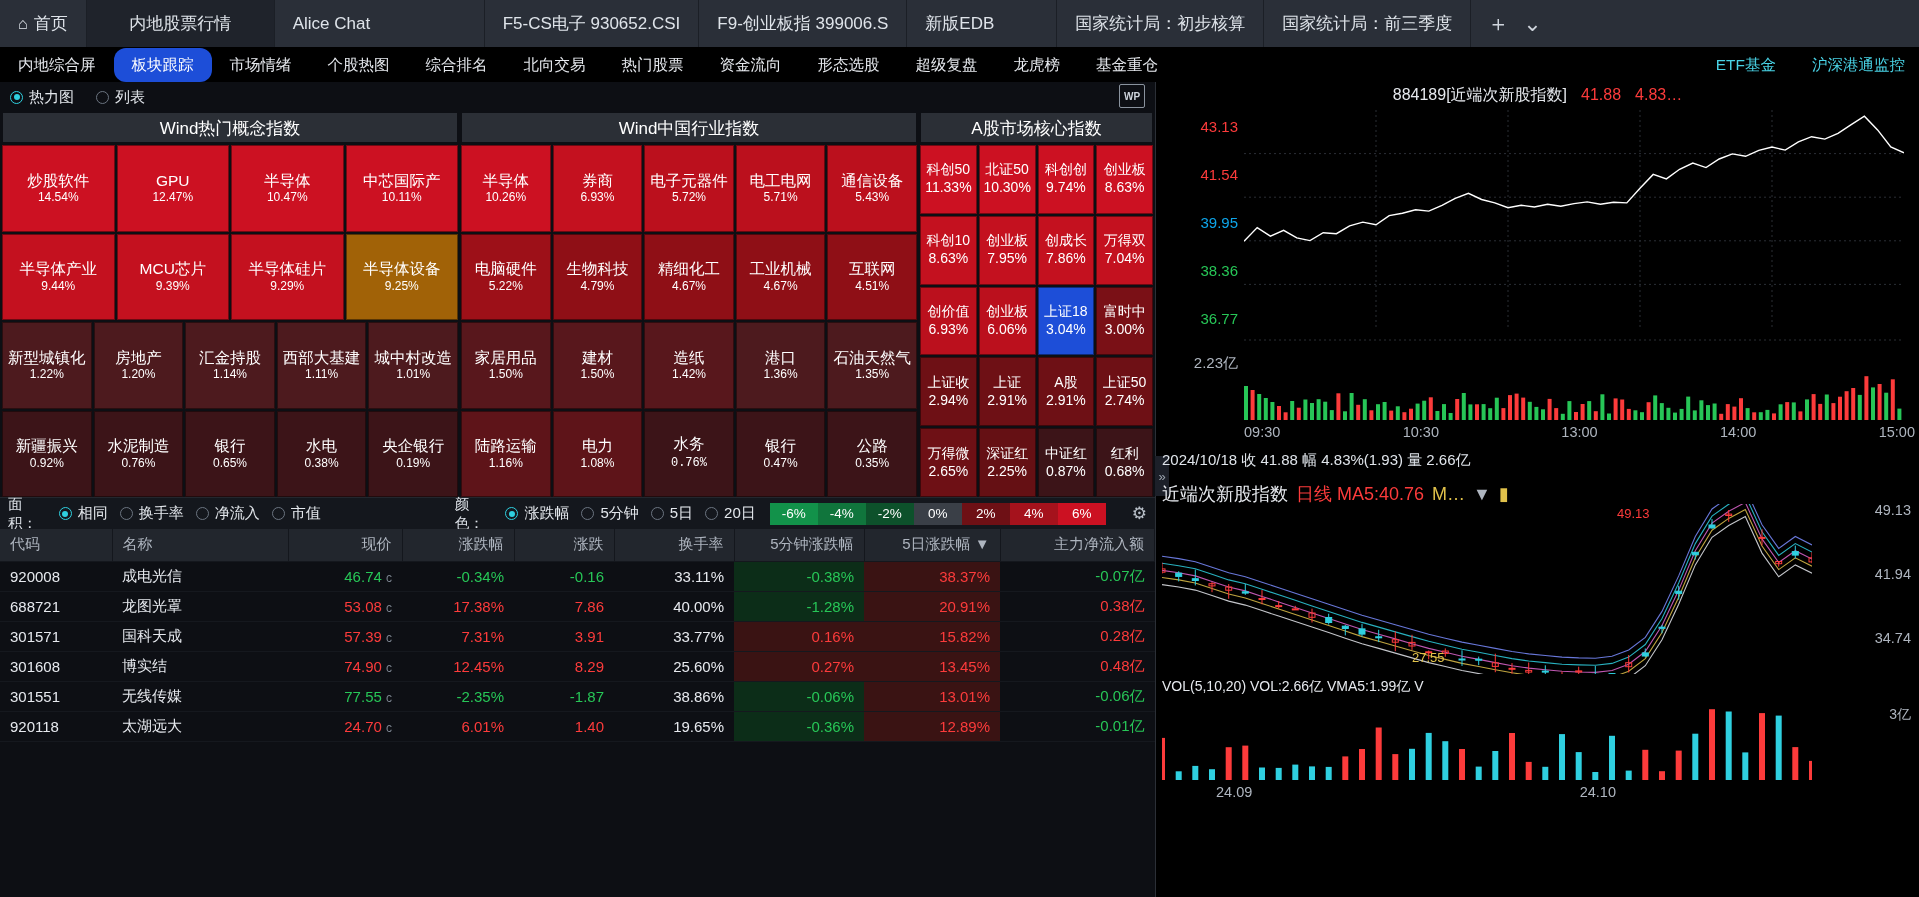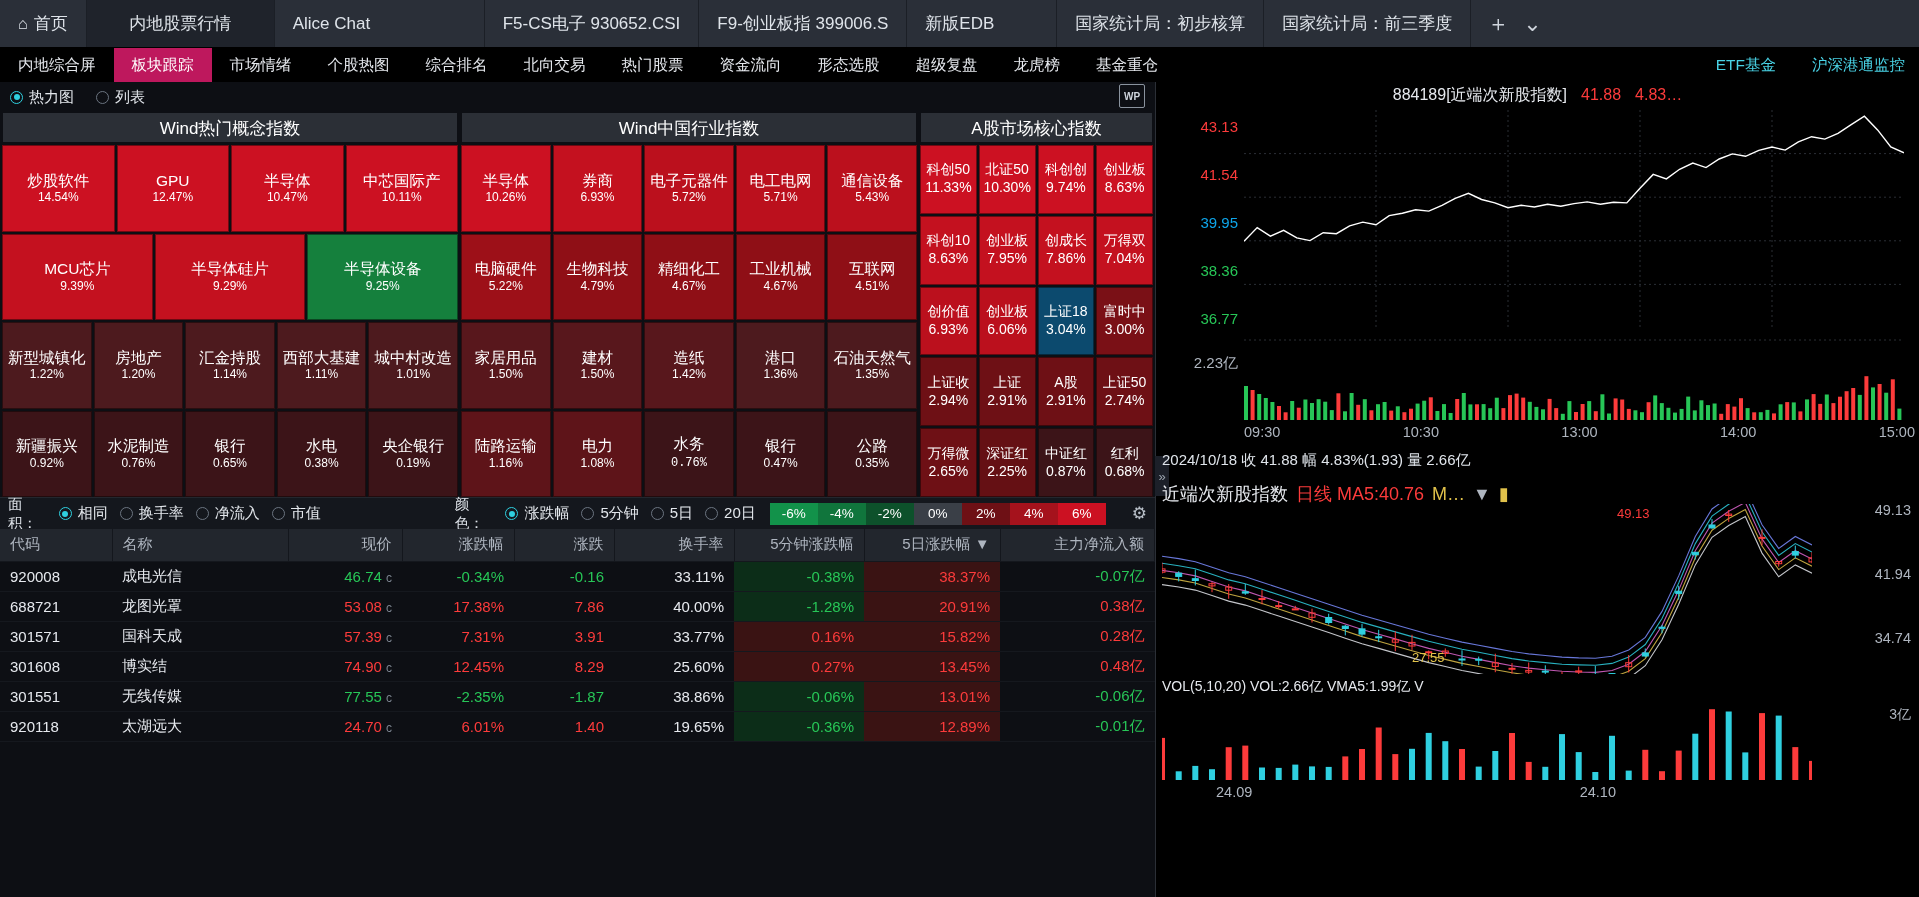--- a/index.html
+++ b/index.html
@@ -11,21 +11,21 @@
   .tab{ display:flex; align-items:center; padding:0 18px; font-size:17px; color:#dfe4ea;
         border-right:1px solid #1b1f26; white-space:nowrap; }
   .tab.dark{ background:#1f232b; }
   .tab.home{ gap:6px; }
   .tab.add{ border-right:none; gap:14px; font-size:22px; color:#cfd5dd; padding:0 16px; }
   .home-icon{ font-size:16px; }
 
   
   .navbar{ height:34px; background:#000; display:flex; align-items:stretch; }
   .nav{ display:flex; align-items:center; padding:0 18px; font-size:15.5px; color:#e6e9ee; white-space:nowrap; }
-  .nav.active{ background:#be185d; color:#fff; }
+  .nav.active{ background:#1d4ed8; color:#fff;border-radius:12px; }
   .nav.teal{ color:#49d3e6; }
   .navspacer{ flex:1; }
 
   
   .main{ display:flex; height:815px; }
   .left{ width:1155px; background:#0d0f14; display:flex; flex-direction:column; }
   .right{ width:764px; background:#000; border-left:1px solid #2b2f36; position:relative; }
 
   
   .viewrow{ height:30px; display:flex; align-items:center; gap:22px; padding-left:10px; background:#0d0f14; position:relative; }
@@ -203,28 +203,32 @@
                 <span class="nm">半导体</span>
                 <span class="pc">10.47%</span>
               </div>
               <div class="cell" style="background: rgb(204, 17, 34);">
                 <span class="nm">中芯国际产</span>
                 <span class="pc">10.11%</span>
               </div>
             </div>
             <div class="tmrow">
               <div class="cell" style="background: rgb(196, 17, 31);">
+                <span class="nm">半导体产业</span>
+                <span class="pc">9.44%</span>
+              </div>
+              <div class="cell" style="background: rgb(196, 17, 31);">
                 <span class="nm">MCU芯片</span>
                 <span class="pc">9.39%</span>
               </div>
               <div class="cell" style="background: rgb(196, 17, 31);">
                 <span class="nm">半导体硅片</span>
                 <span class="pc">9.29%</span>
               </div>
-              <div class="cell" style="background: #15803d;">
+              <div class="cell" style="background: #a16207;">
                 <span class="nm">半导体设备</span>
                 <span class="pc">9.25%</span>
               </div>
             </div>
             <div class="tmrow">
               <div class="cell" style="background: rgb(77, 26, 30);">
                 <span class="nm">新型城镇化</span>
                 <span class="pc">1.22%</span>
               </div>
               <div class="cell" style="background: rgb(77, 26, 30);">
@@ -402,21 +406,21 @@
             </div>
             <div class="tmrow">
               <div class="cell" style="background: rgb(187, 16, 29);">
                 <span class="nm">创价值</span>
                 <span class="pc">6.93%</span>
               </div>
               <div class="cell" style="background: rgb(187, 16, 29);">
                 <span class="nm">创业板</span>
                 <span class="pc">6.06%</span>
               </div>
-              <div class="cell" style="background: #0c4a6e;">
+              <div class="cell" style="background: #1d4ed8;">
                 <span class="nm">上证18</span>
                 <span class="pc">3.04%</span>
               </div>
               <div class="cell" style="background: rgb(122, 16, 22);">
                 <span class="nm">富时中</span>
                 <span class="pc">3.00%</span>
               </div>
             </div>
             <div class="tmrow">
               <div class="cell" style="background: rgb(110, 16, 21);">

